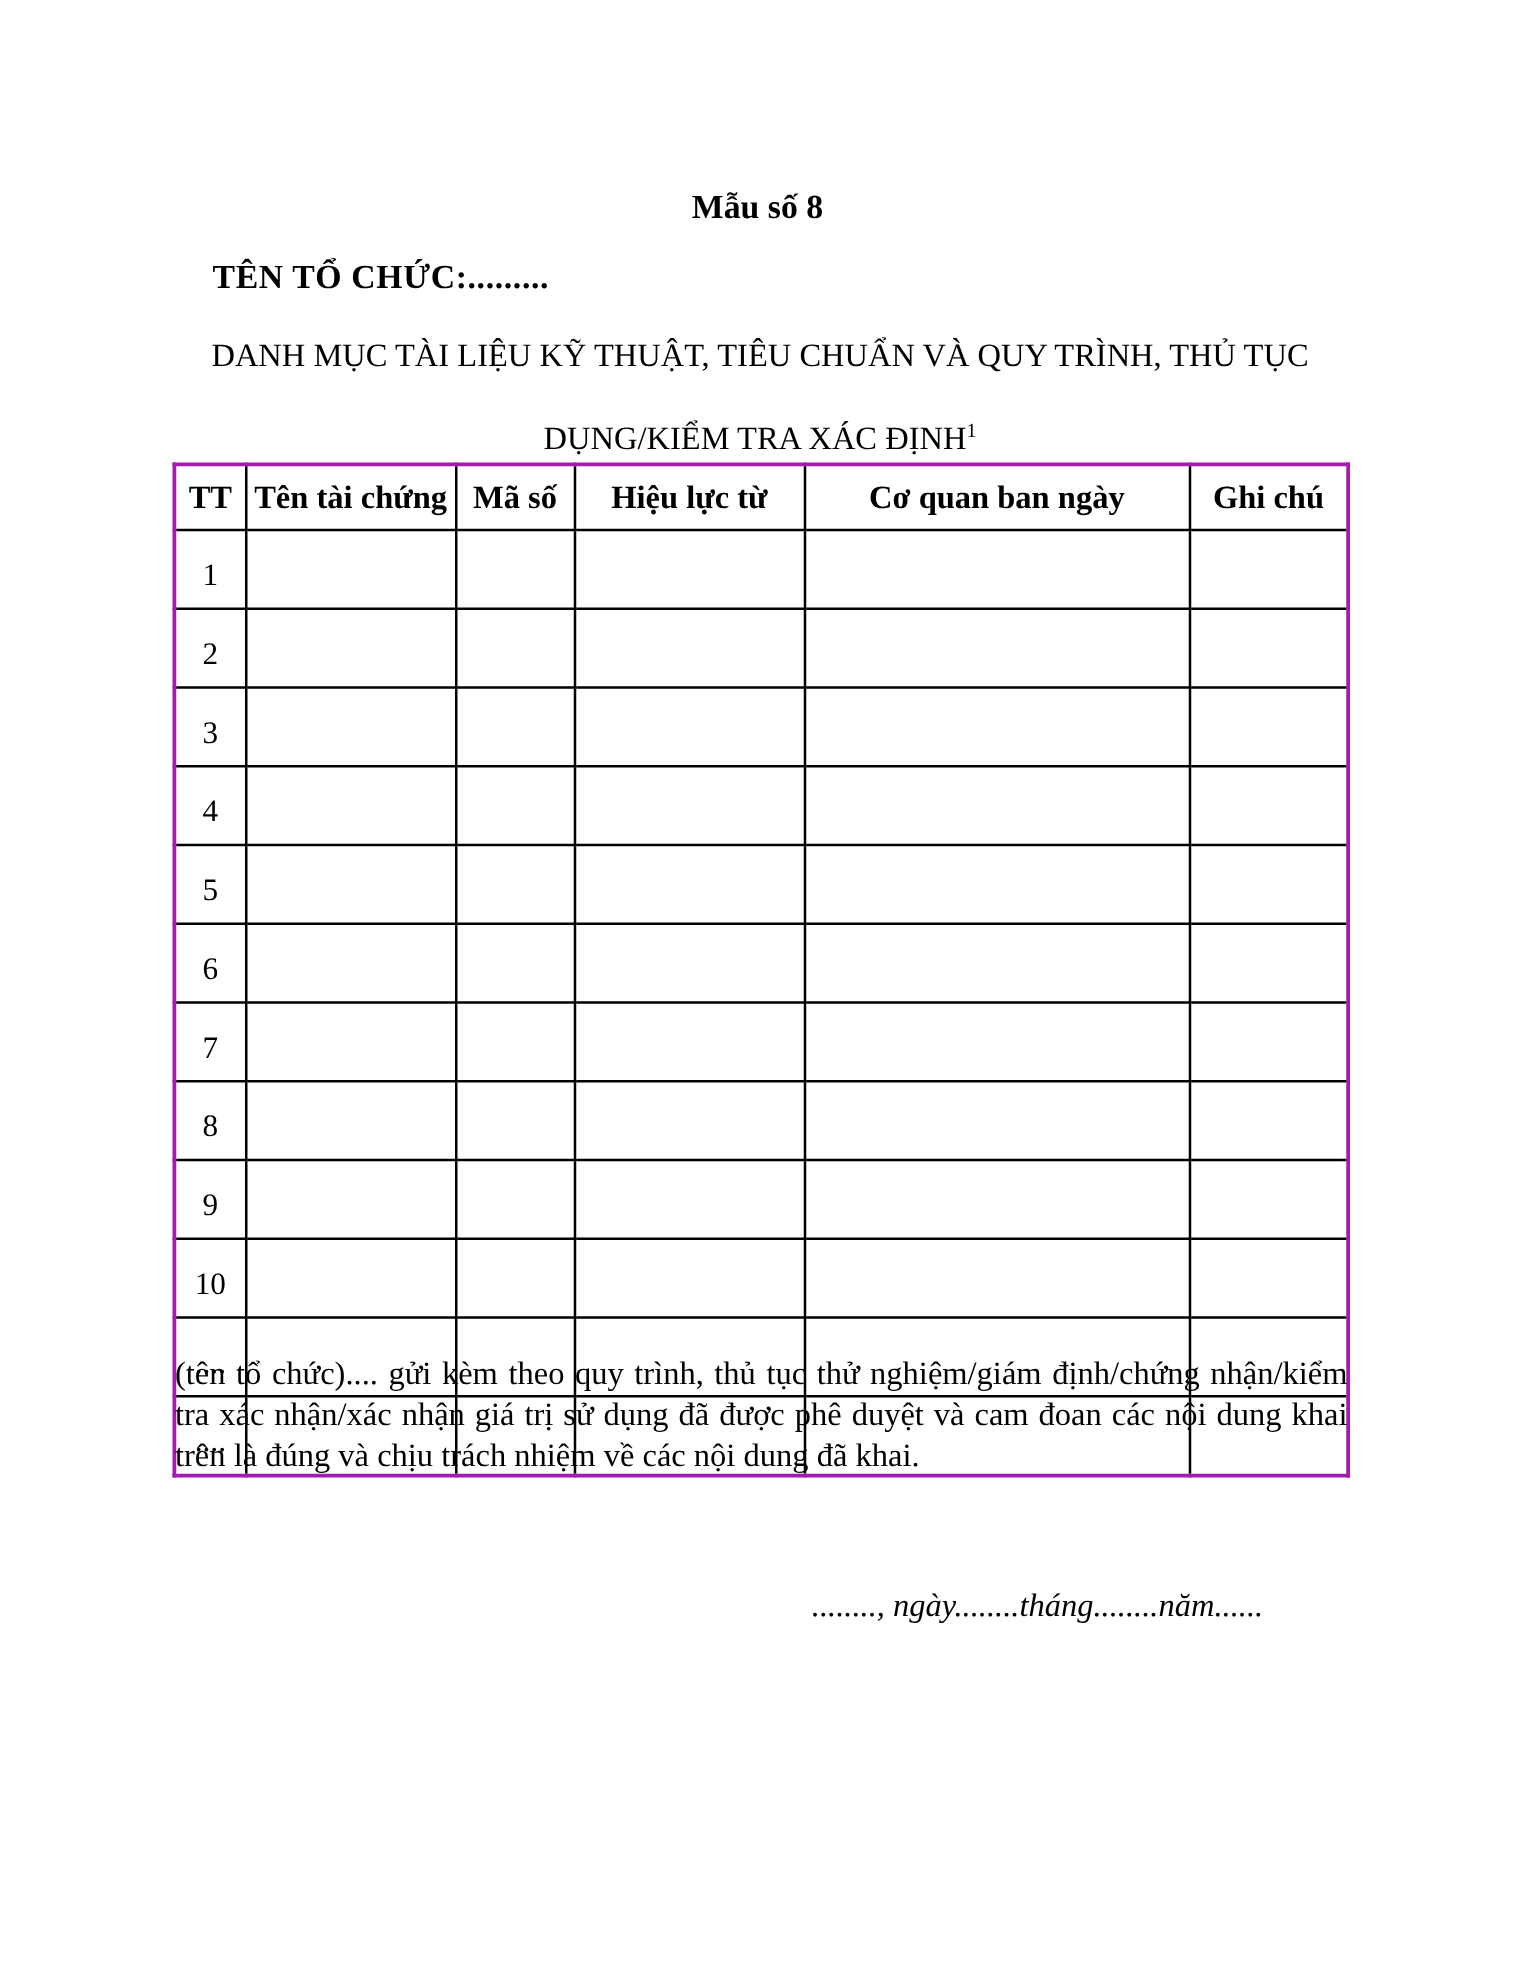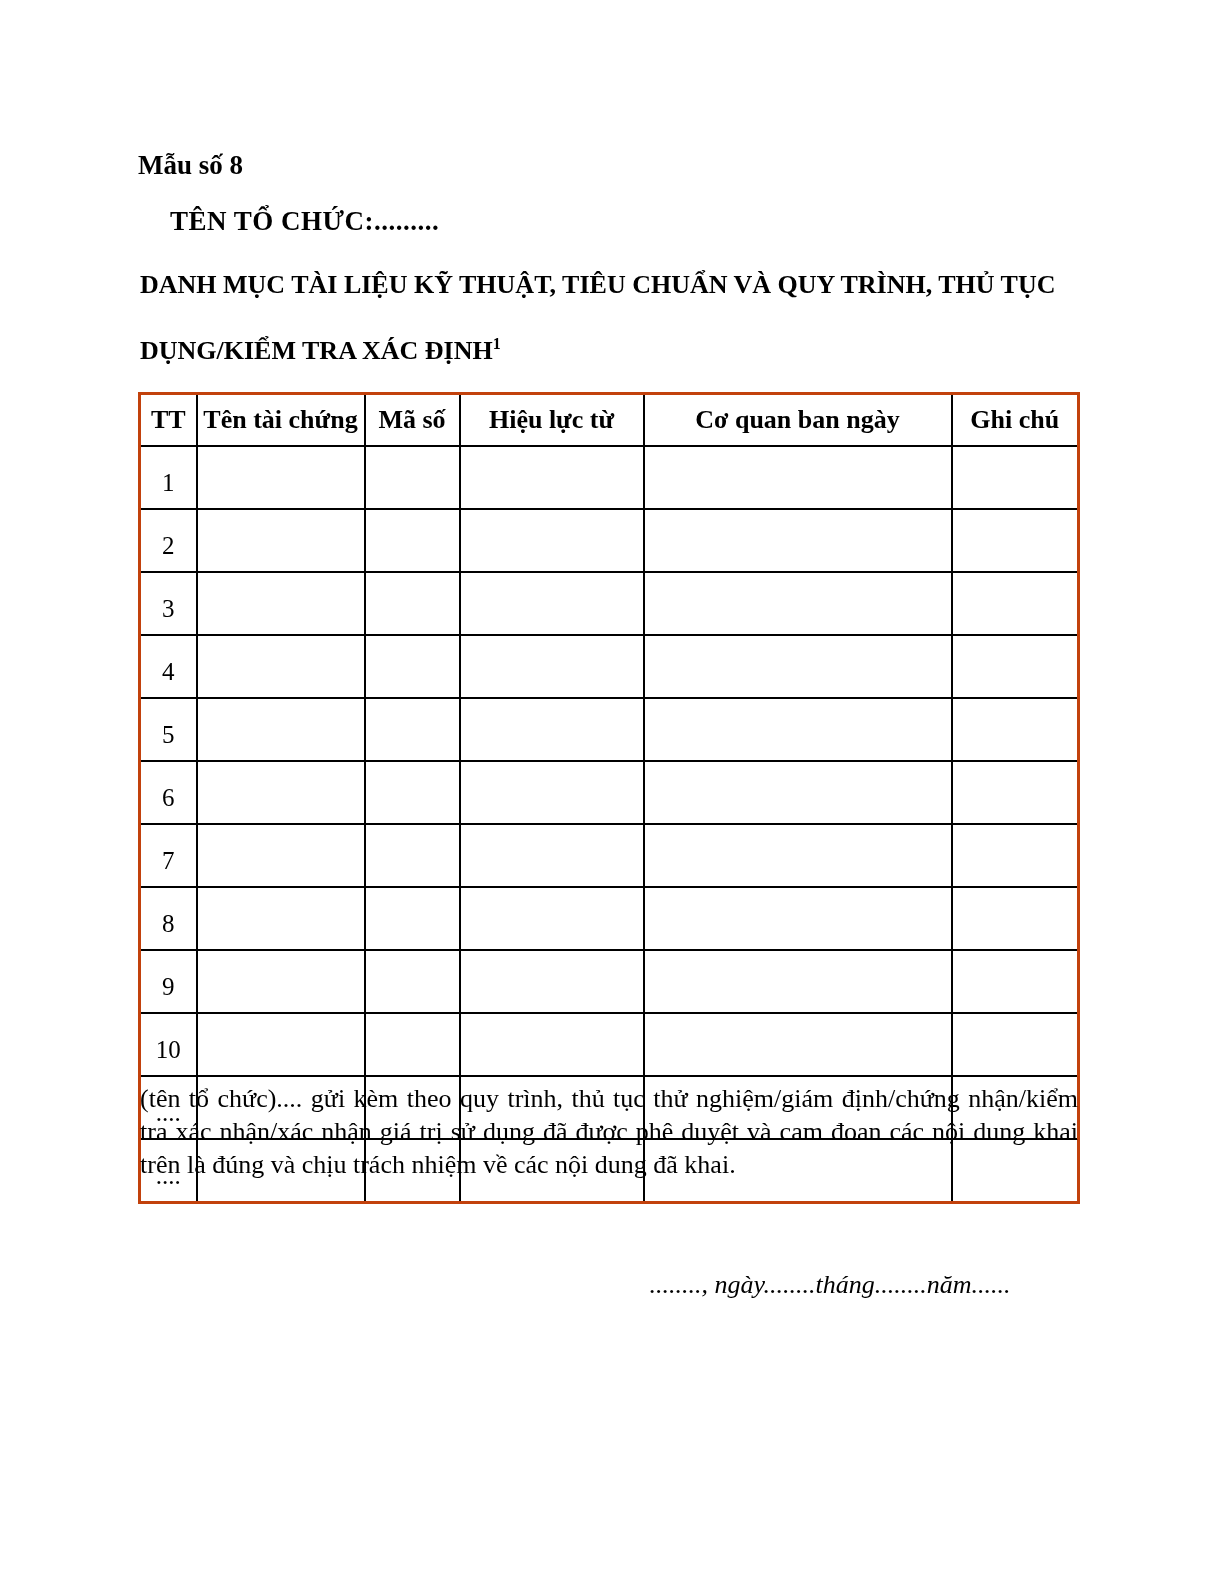--- a/index.html
+++ b/index.html
@@ -14,55 +14,56 @@
     background: #ffffff;
     color: #000000;
     font-family: "Liberation Serif", "DejaVu Serif", serif;
     overflow: hidden;
   }
   .form-number {
     position: absolute;
     top: 150px;
     left: 138px;
     width: 936px;
-    text-align: left;
+    text-align: center;
     font-size: 27px;
     font-weight: bold;
   }
   .org-line {
     position: absolute;
     top: 206px;
     left: 145px;
     font-size: 27px;
     font-weight: bold;
     letter-spacing: 0.5px;
     margin-left: 25px;
   }
   .doc-title {
     position: absolute;
     top: 268px;
     left: 140px;
     width: 936px;
-    font-size: 26px;
-    font-weight: bold;
+    text-align: center;
+    font-size: 26px;
+    font-weight: normal;
     line-height: 33px;
   }
   .doc-title sup {
     font-size: 16px;
     vertical-align: super;
     line-height: 0;
   }
   table.doc-table {
     position: absolute;
-    top: 392px;
+    top: 370px;
     left: 138px;
     width: 939px;
     border-collapse: collapse;
     table-layout: fixed;
-    border: 3px solid #c2410c;
+    border: 3px solid #a21caf;
   }
   table.doc-table th,
   table.doc-table td {
     border: 2px solid #000000;
     padding: 0;
     overflow: hidden;
   }
   table.doc-table th {
     height: 50px;
     font-size: 26px;

